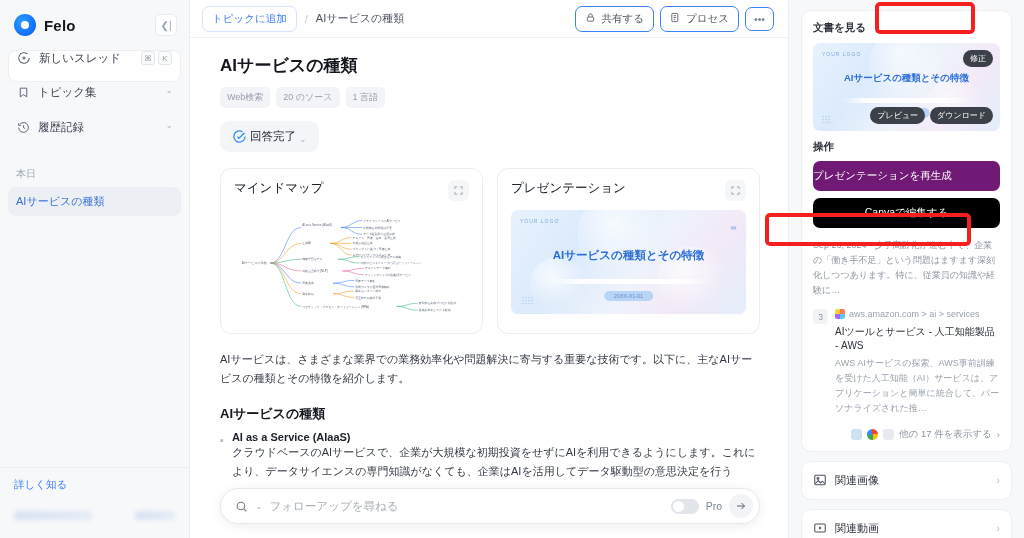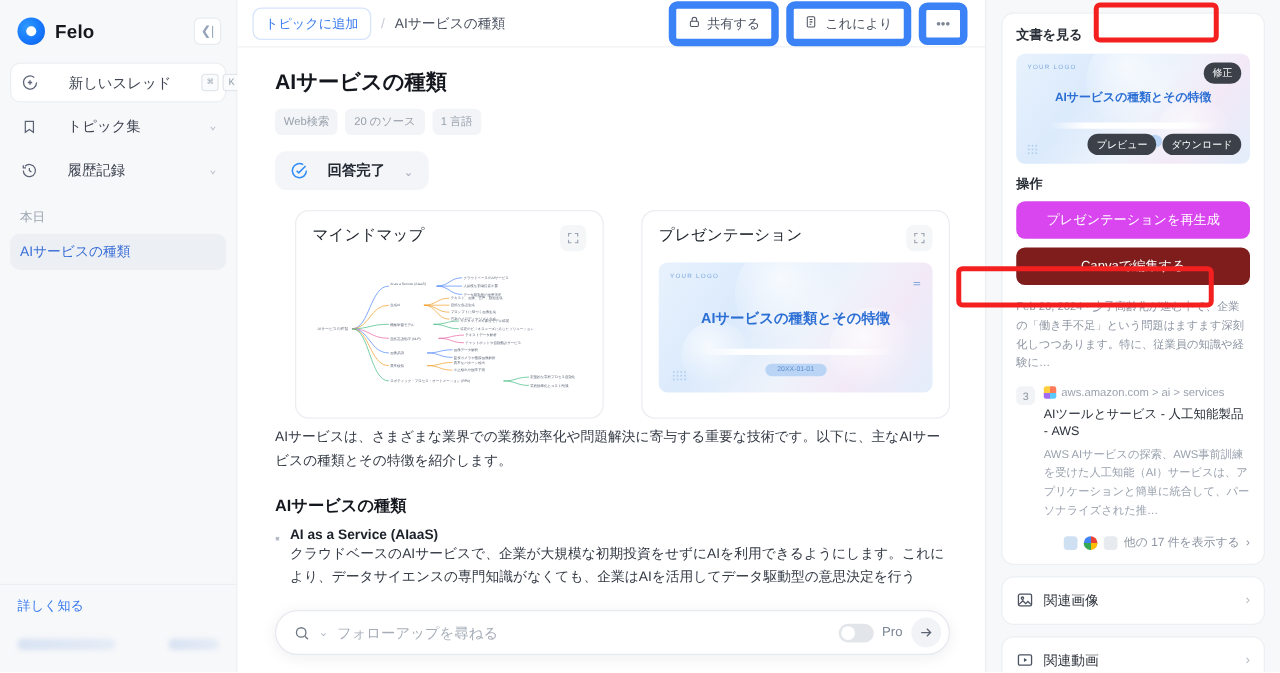--- a/index.html
+++ b/index.html
@@ -29,23 +29,23 @@
   }
   .brand-name { font-size: 15px; font-weight: bold; color: #15181d; letter-spacing: .2px; }
   .collapse-btn {
     margin-left: auto; width: 22px; height: 22px; border-radius: 5px; background: #fff;
     border: 1px solid #e9ecef; display: flex; align-items: center; justify-content: center;
     font-size: 10px; color: #94a3b8; cursor: pointer;
   }
 
   .nav { padding: 4px 8px 0 8px; }
   .nav-item {
-    display: flex; align-items: center; gap: 24px; height: 32px;
+    display: flex; gap: 8px; height: 32px;
     padding: 0 8px; border-radius: 8px; cursor: pointer;
-    font-size: 11.5px; color: #3d4350; margin-bottom: 3px; font-family: Liberation Mono, monospace;
+    font-size: 11.5px; color: #3d4350; margin-bottom: 3px;
   }
   .nav-item.boxed { background: #fff; border: 1px solid #eceef1; }
   .nav-ico { width: 14px; height: 14px; flex: 0 0 14px; color: #5b6375; display:flex; align-items:center; justify-content:center;}
   .nav-label { flex: 1; white-space: nowrap; }
   .kbd-group { display: flex; gap: 3px; }
   .kbd {
     min-width: 14px; height: 14px; border: 1px solid #e3e6ea; border-radius: 3px;
     background: #fafbfc; font-size: 8px; color: #9aa3b0;
     display: flex; align-items: center; justify-content: center; padding: 0 2px;
   }
@@ -79,43 +79,43 @@
     border-bottom: 1px solid #f0f1f4; gap: 8px; flex: 0 0 38px;
   }
   .pill-btn {
     border: 1px solid #d6e4fb; background: #fff; color: #3a7bf0;
     font-size: 10.5px; border-radius: 7px; padding: 5px 9px; cursor: pointer; white-space: nowrap;
   }
   .bc-sep { color: #c5cbd4; font-size: 11px; }
   .bc-title { font-size: 11px; color: #4b5260; white-space: nowrap; }
   .topbar-right { margin-left: auto; display: flex; align-items: center; gap: 6px; position: relative; }
   .tb-btn {
-    border: 6px solid #3b82f6; background: #fff; color: #4b5260; font-size: 10.5px;
+    border: 1px solid #3b82f6; background: #fff; color: #4b5260; font-size: 10.5px;
     border-radius: 7px; padding: 5px 9px; cursor: pointer; display: flex; align-items: center; gap: 5px;
     white-space: nowrap;
   }
   .tb-btn.dots { padding: 5px 8px; color: #7c8696; }
 
   .scrollarea { flex: 1; overflow: hidden; padding: 16px 28px 0 30px; position: relative; }
   .page-title { font-size: 17px; font-weight: bold; color: #14171d; margin-bottom: 10px; }
   .chips { display: flex; gap: 6px; margin-bottom: 13px; }
   .chip {
     background: #f2f4f7; color: #98a0ac; font-size: 9px; border-radius: 5px; padding: 4px 7px;
   }
   .status-pill {
-    display: inline-flex; align-items: flex-end; gap: 15px; background: #f3f5f8;
-    border-radius: 9px; padding: 8px 12px; font-size: 11.5px; font-weight: bold; color: #242a33;
+    display: inline-flex; align-items: flex-end; gap: 3px; background: #f3f5f8;
+    border-radius: 9px; padding: 8px 12px; font-size: 11.5px; font-weight: normal; color: #242a33;
     cursor: pointer; margin-bottom: 16px;
   }
   .check-ico { width: 15px; height: 15px; color: #2d8cf8; display:flex; }
 
   .cards { display: flex; gap: 14px; }
   .card {
     flex: 1; border: 1px solid #ebedf1; border-radius: 11px; background: #fff;
-    padding: 11px 13px 13px 13px; min-width: 0; position: relative; margin-left: 16px;
+    padding: 11px 13px 13px 13px; min-width: 0; position: relative;
   }
   .card-head { display: flex; align-items: flex-start; margin-bottom: 9px; }
   .card-title { font-size: 12.5px; color: #1c212a; font-weight: 500; }
   .expand-btn {
     margin-left: auto; width: 21px; height: 21px; border-radius: 6px; background: #f4f6f8;
     display: flex; align-items: center; justify-content: center; cursor: pointer; color: #9aa3b0;
   }
 
   
   .mindmap { width: 100%; height: 106px; }
@@ -138,21 +138,21 @@
     position: absolute; left: 14%; right: 14%; top: 66%; height: 5px;
     background: linear-gradient(90deg, rgba(255,255,255,0), #ffffff 22%, #ffffff 78%, rgba(255,255,255,0));
     border-radius: 3px;
   }
   .slide-date {
     position: absolute; left: 50%; transform: translateX(-50%); top: 78%;
     background: #b9d4f4; color: #5d8fd0; font-size: 5.5px; border-radius: 7px; padding: 2px 10px;
   }
   .slide-dots { position: absolute; left: 10px; bottom: 9px; width: 16px; height: 9px; opacity:.7;}
 
-  .body-text { font-size: 11px; color: #343a45; line-height: 1.75; margin-top: 6px; }
+  .body-text { font-size: 11px; color: #343a45; line-height: 1.75; margin-top: 16px; }
   .body-h2 { font-size: 13px; font-weight: bold; color: #14171d; margin-top: 16px; margin-bottom: 8px; }
   .bullet-row { display: flex; gap: 8px; }
   .bullet-dot { color: #b6bdc8; font-size: 11px; line-height: 1.7; }
   .bullet-title { font-size: 11px; font-weight: bold; color: #1b2029; }
   .bullet-body { font-size: 11px; color: #343a45; line-height: 1.75; }
 
   
   .searchbar-wrap {
     position: absolute; left: 30px; right: 28px; bottom: 14px;
   }
@@ -186,25 +186,25 @@
     background: linear-gradient(125deg,#e8f2fd 0%,#dbeafc 30%,#eef3fb 55%,#f3e9f7 75%,#e3eefb 100%);
   }
   .badge-dark {
     background: #3b4049; color: #fff; font-size: 8px; border-radius: 9px; padding: 3px 7px;
     white-space: nowrap; cursor: pointer;
   }
   .thumb-edit { position: absolute; right: 7px; top: 7px; }
   .thumb-actions { position: absolute; right: 7px; bottom: 7px; display: flex; gap: 5px; }
   .rp-sec-label { font-size: 10.5px; font-weight: bold; color: #2a2f38; margin: 9px 0 7px 0; }
   .btn-blue {
-    width: 100%; background: #d946ef; color: #fff; font-size: 10.5px; text-align: center;
+    width: 100%; background: #701a75; color: #fff; font-size: 10.5px; text-align: left;
     border-radius: 7px; padding: 8px 0; cursor: pointer; border: none;
   }
   .btn-purple {
-    width: 100%; background: #7f1d1d; color: #fff; font-size: 10.5px; text-align: center;
+    width: 100%; background: #000000; color: #fff; font-size: 10.5px; text-align: center;
     border-radius: 7px; padding: 8px 0; cursor: pointer; border: none; margin-top: 7px;
   }
   .snippet { font-size: 9px; color: #8d95a2; line-height: 1.65; margin-top: 10px; }
   .cite { display: flex; gap: 7px; margin-top: 12px; }
   .cite-num {
     width: 15px; height: 15px; flex: 0 0 15px; border-radius: 4px; background: #f1f3f6;
     font-size: 8.5px; color: #8d95a2; display: flex; align-items: center; justify-content: center;
   }
   .cite-src { display: flex; align-items: flex-end; gap: 4px; font-size: 9px; color: #9aa2ae; margin-bottom: 6px; }
   .favicon-aws {
@@ -312,21 +312,21 @@
           </span>
           <span>共有する</span>
         </button>
         <button class="tb-btn">
           <span>
             <svg width="11" height="11" viewBox="0 0 24 24" fill="none" stroke="currentColor" stroke-width="1.8">
               <rect x="4" y="3" width="13" height="18" rx="2"></rect>
                 <path d="M8 8h5M8 12h5M8 16h3"></path>
             </svg>
           </span>
-          <span>これにより</span>
+          <span>プロセス</span>
         </button>
         <button class="tb-btn dots">•••</button>
       </div>
     </div>
 
     <div class="scrollarea">
       <div class="page-title">AIサービスの種類</div>
 
       <div class="chips">
         <span class="chip">Web検索</span>
@@ -517,21 +517,21 @@
         <div class="thumb-actions">
           <span class="badge-dark">プレビュー</span>
           <span class="badge-dark">ダウンロード</span>
         </div>
       </div>
 
       <div class="rp-sec-label">操作</div>
       <button class="btn-blue">プレゼンテーションを再生成</button>
       <button class="btn-purple">Canvaで編集する</button>
 
-      <div class="snippet">Feb 26, 2024 · 少子高齢化が進む中で、企業の「働き手不足」という問題はますます深刻化しつつあります。特に、従業員の知識や経験に…</div>
+      <div class="snippet">Sep 26, 2024 · 少子高齢化が進む中で、企業の「働き手不足」という問題はますます深刻化しつつあります。特に、従業員の知識や経験に…</div>
 
       <div class="cite">
         <span class="cite-num">3</span>
         <div style="min-width:0">
           <div class="cite-src">
             <span class="favicon-aws"></span>
             <span>aws.amazon.com &gt; ai &gt; services</span>
           </div>
           <div class="cite-title">AIツールとサービス - 人工知能製品 - AWS</div>
           <div class="cite-desc">AWS AIサービスの探索、AWS事前訓練を受けた人工知能（AI）サービスは、アプリケーションと簡単に統合して、パーソナライズされた推…</div>

